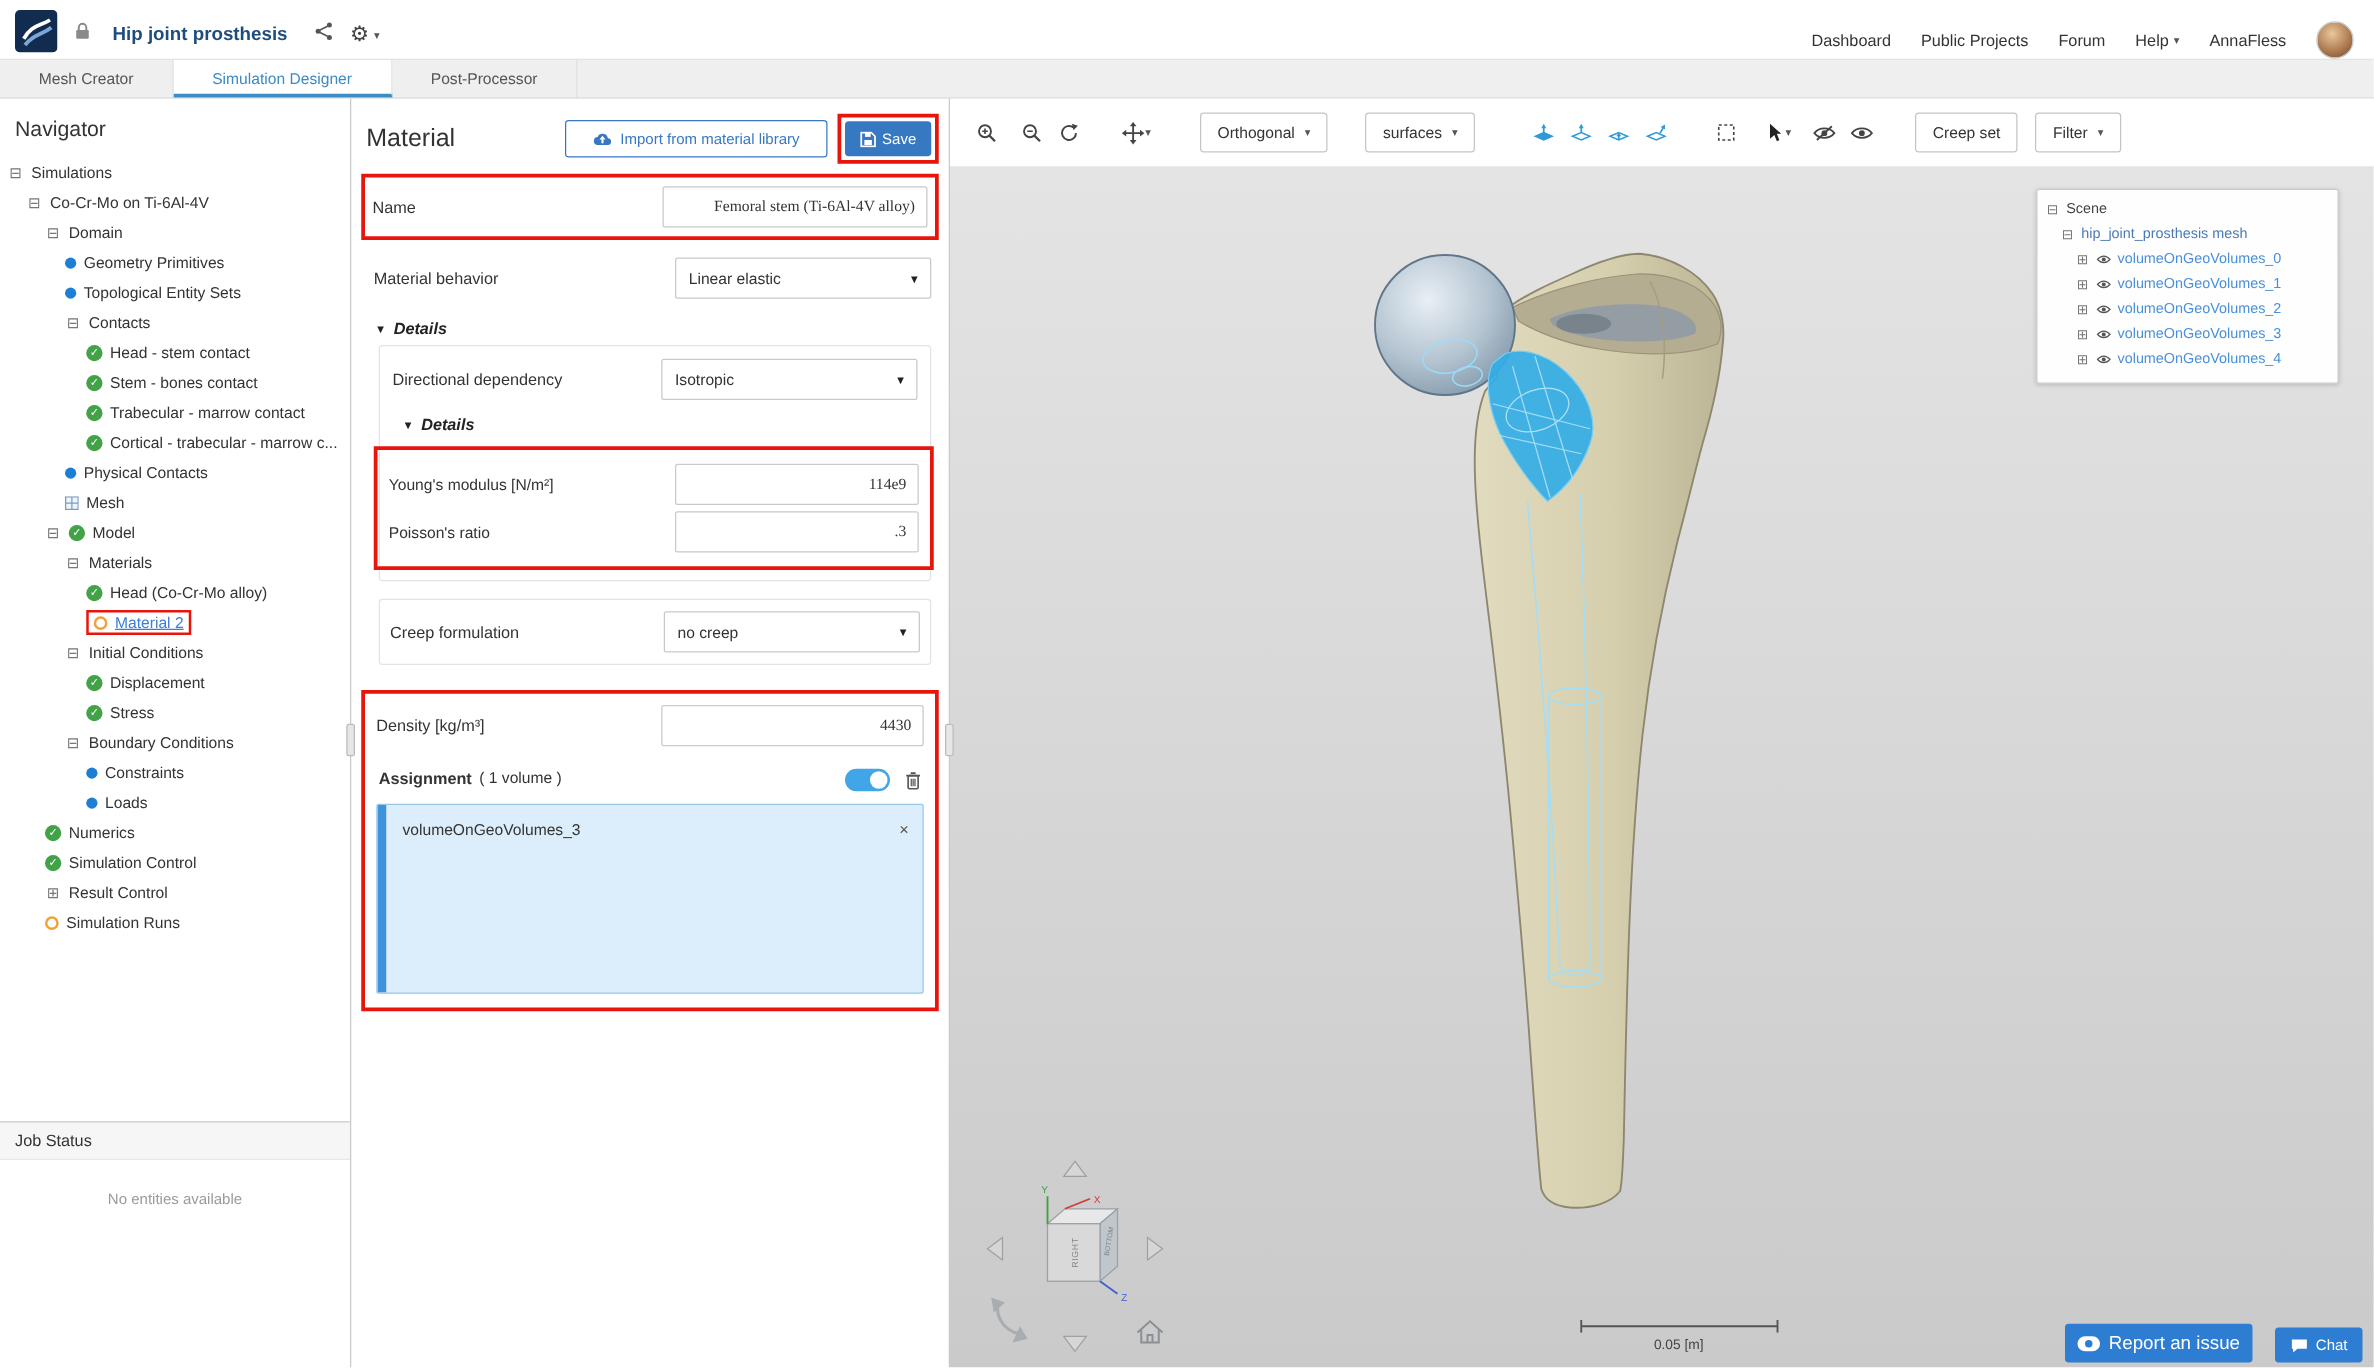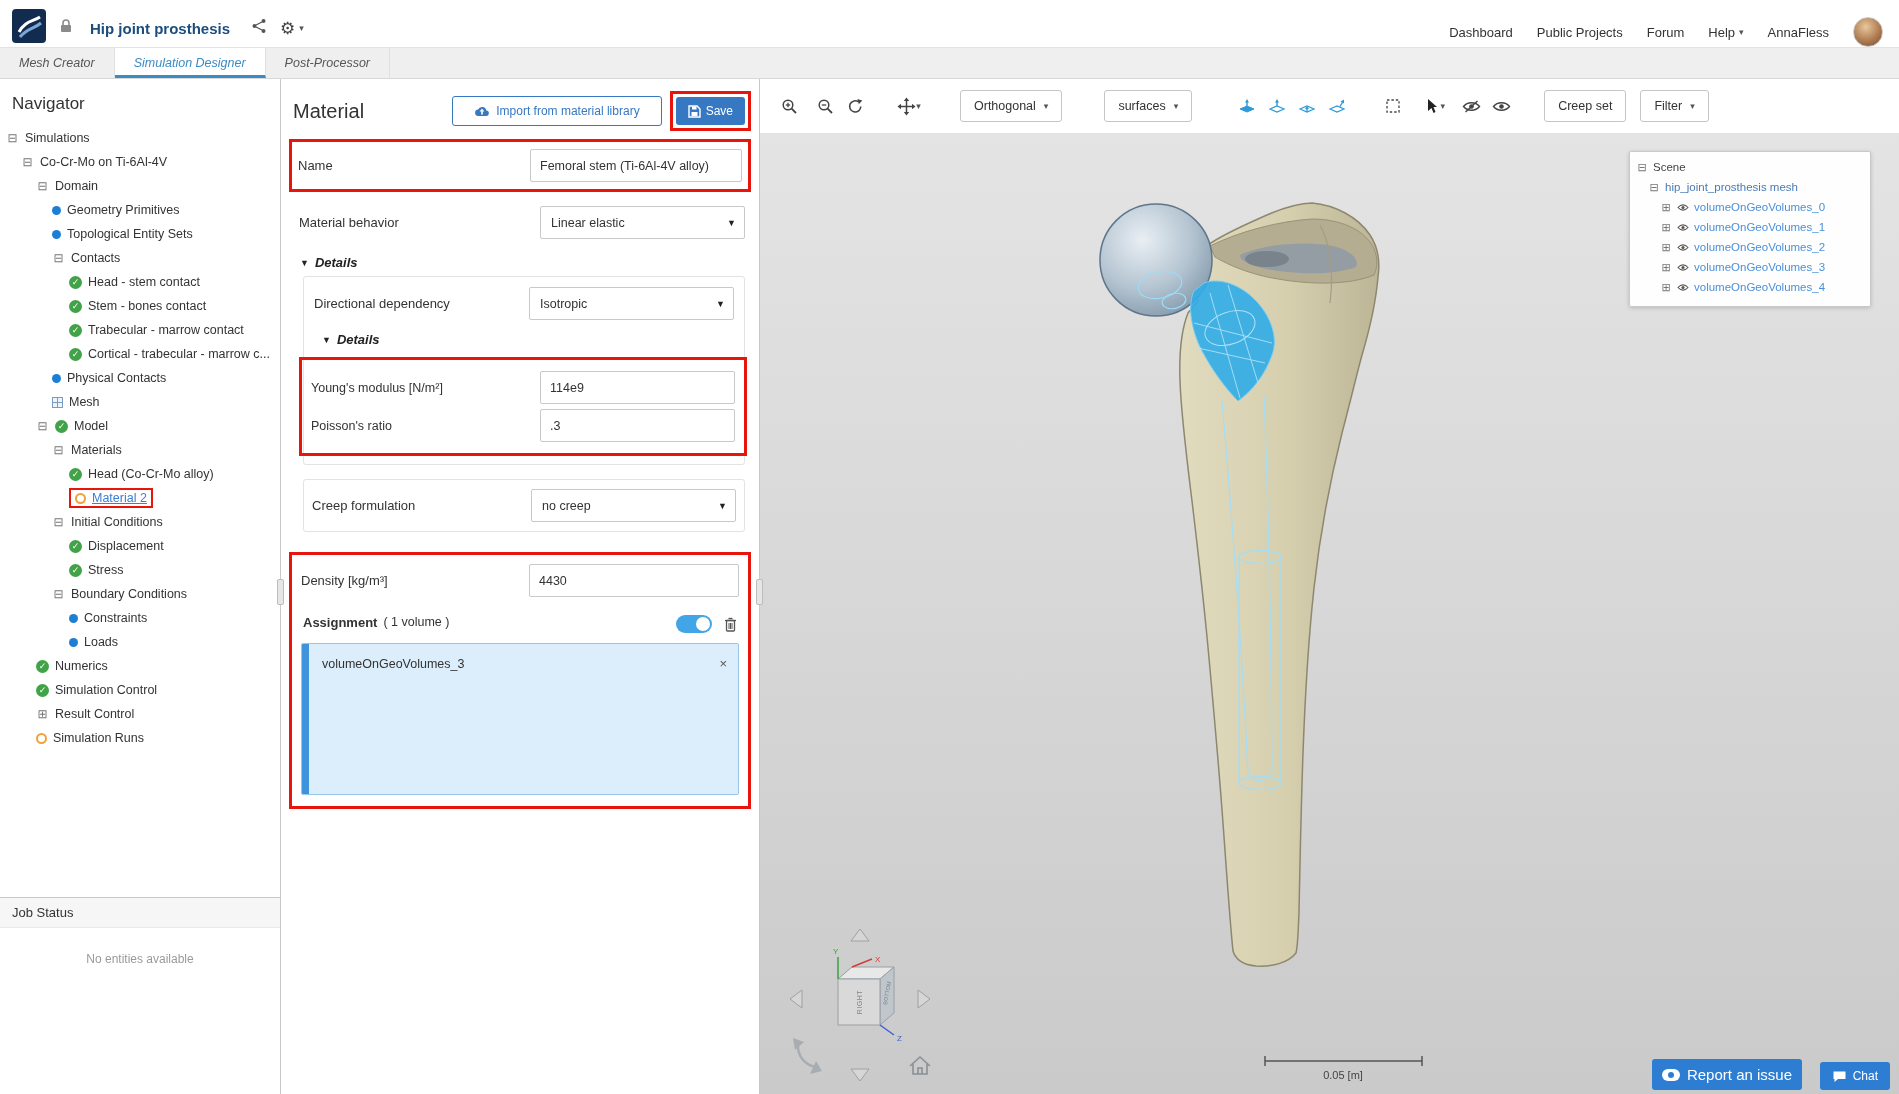--- a/index.html
+++ b/index.html
@@ -11,21 +11,21 @@
   .tb-left { display:flex; align-items:center; gap:13px; }
   .app-title { font-size:15px; font-weight:bold; color:#1d4d7d; margin-left:4px; }
   .tb-right { display:flex; align-items:center; gap:24px; font-size:13px; color:#333; }
   .tb-link { cursor:pointer; white-space:nowrap; display:flex; align-items:center; gap:4px; }
   .avatar { width:30px; height:30px; border-radius:50%; border:1px solid #c9c9c9; background:radial-gradient(circle at 42% 32%, #e9c79c, #b4805а 55%, #7a5234); background:radial-gradient(circle at 42% 32%, #e9c79c, #b07c52 55%, #70492c); }
   .gear-glyph { font-size:17px; color:#444; line-height:1; }
   .caret { font-size:9px; color:#555; }
 
   
   .tabbar { height:31px; background:#efefef; border-bottom:1px solid #d8d8d8; display:flex; align-items:stretch; }
-  .tab { display:flex; align-items:center; padding:0 19px; font-size:12.5px; color:#555; border-right:1px solid #e0e0e0; cursor:pointer;font-style:italic; }
+  .tab { display:flex; align-items:center; padding:0 31px; font-size:12.5px; color:#555; border-right:1px solid #e0e0e0; cursor:pointer; }
   .tab.active { background:#fff; color:#3b8bc4; border-bottom:3px solid #3b8bc4; padding-top:3px; }
 
   
   .main { position:absolute; top:79px; bottom:0; left:0; right:0; display:flex; }
   .rhandle { position:absolute; top:500px; width:7px; height:26px; background:#e6e6e6; border:1px solid #bcbcbc; border-radius:2px; z-index:6; cursor:ew-resize; }
 
   
   .navigator { width:281px; border-right:1px solid #c9c9c9; background:#fff; position:relative; height:100%; overflow:hidden; }
   .nav-title { font-size:17px; color:#333; padding:15px 12px 8px; }
   .tree { font-size:12.5px; margin-top:4px; }
@@ -47,21 +47,21 @@
   .panel-title { font-size:20px; color:#333; }
   .hdr-buttons { display:flex; align-items:center; gap:8px; }
   .btn-import { display:flex; align-items:center; gap:6px; border:1px solid #3778c2; color:#3778c2; background:#fff; font-size:12px; padding:7px 21px; border-radius:3px; cursor:pointer; white-space:nowrap; }
   .red-wrap { border:3px solid #e8150d; padding:3px; }
   .btn-save { display:flex; align-items:center; gap:5px; background:#3778c2; color:#fff; font-size:12px; padding:7px 12px; border-radius:3px; border:none; cursor:pointer; }
   .form { padding:0 6px; }
   .red-box { border:3px solid #e8150d; }
   .name-box { margin:2px 2px 10px; padding:7px 6px; }
   .frow { display:flex; align-items:center; justify-content:space-between; }
   .flabel { font-size:13px; color:#333; }
-  .ctl-input { height:33px; border:1px solid #c9c9c9; border-radius:2px; font-size:12.5px; color:#333; padding:0 9px; font-family:Liberation Sans, sans-serif; background:#fff; }
+  .ctl-input { height:33px; border:1px solid #c9c9c9; border-radius:2px; font-size:12.5px; color:#333; padding:0 9px; font-family:Liberation Serif, serif; background:#fff;text-align:right; }
   .w212{width:212px}.w205{width:205px}.w195{width:195px}.w210{width:210px}
   .fselect { height:33px; border:1px solid #c9c9c9; border-radius:2px; display:flex; align-items:center; justify-content:space-between; padding:0 8px 0 10px; font-size:12.5px; color:#333; background:#fff; cursor:pointer; }
   .sarrow { font-size:9px; color:#222; }
   .row-pad { padding:4px 8px 4px 12px; margin-top:6px; }
   .details-head { font-size:13px; font-style:italic; font-weight:bold; color:#222; display:flex; gap:6px; align-items:center; margin:12px 0 6px 13px; }
   .details-head .tri { font-size:9px; font-style:normal; color:#222; }
   .details-head.inner { margin-left:10px; }
   .group-box { border:1px solid #e3e3e3; border-radius:3px; margin:4px 8px 10px 16px; padding:8px 8px; }
   .group-box .frow { margin:2px 2px 4px; }
   .yp-box { margin:10px -11px 0 -13px; padding:6px 9px; }
@@ -78,21 +78,21 @@
   .assign-box { border:1px solid #97c6e8; background:#dceefb; height:152px; border-radius:2px; display:flex; overflow:hidden; }
   .assign-bar { width:7px; background:#3f93dc; flex:0 0 auto; }
   .assign-item { flex:1; display:flex; justify-content:space-between; align-items:flex-start; padding:13px 11px 0 13px; font-size:12.5px; color:#333; }
   .assign-x { color:#555; font-size:13px; cursor:pointer; line-height:1; }
 
   
   .viewport { flex:1; position:relative; background:#fff; min-width:0; height:100%; }
   .vp-toolbar { height:54px; display:flex; align-items:center; background:#fff; padding-left:14px; }
   .ti { display:flex; align-items:center; justify-content:center; width:30px; height:30px; cursor:pointer; flex:0 0 auto; }
   .tbtn { display:flex; align-items:center; gap:8px; border:1px solid #c5c5c5; border-radius:3px; background:#fff; color:#333; font-size:12.5px; padding:8px 13px; cursor:pointer; flex:0 0 auto; white-space:nowrap; }
-  .ml6{margin-left:6px}.ml12{margin-left:12px}.ml14{margin-left:14px}.ml24{margin-left:24px}.ml26{margin-left:26px}.ml28{margin-left:28px}.ml36{margin-left:36px}.ml40{margin-left:40px}.ml42{margin-left:42px}
+  .ml6{margin-left:6px}.ml12{margin-left:12px}.ml14{margin-left:14px}.ml24{margin-left:24px}.ml26{margin-left:26px}.ml28{margin-left:28px}.ml36{margin-left:36px}.ml40{margin-left:40px}.ml42{margin-left:30px}
   .vp-canvas { position:absolute; top:54px; left:0; right:0; bottom:0; background:linear-gradient(#e4e4e4, #cacaca); overflow:hidden; }
   .scene-svg { position:absolute; inset:0; width:100%; height:100%; }
   svg text { font-family:"Liberation Sans", sans-serif; }
 
   .scene-tree { position:absolute; top:18px; right:28px; width:242px; background:rgba(255,255,255,.97); border:1px solid #c9c9c9; border-radius:2px; box-shadow:0 1px 4px rgba(0,0,0,.18); padding:5px 4px 9px 6px; font-size:11.5px; z-index:4; }
   .st-row { display:flex; align-items:center; gap:5px; height:20px; white-space:nowrap; overflow:hidden; }
   .st-ind1{padding-left:12px}.st-ind2{padding-left:24px}
   .st-ico { color:#777; font-size:11px; width:12px; text-align:center; flex:0 0 auto; }
   .st-label { color:#444; }
   .st-mesh { color:#4a7ab5; }

